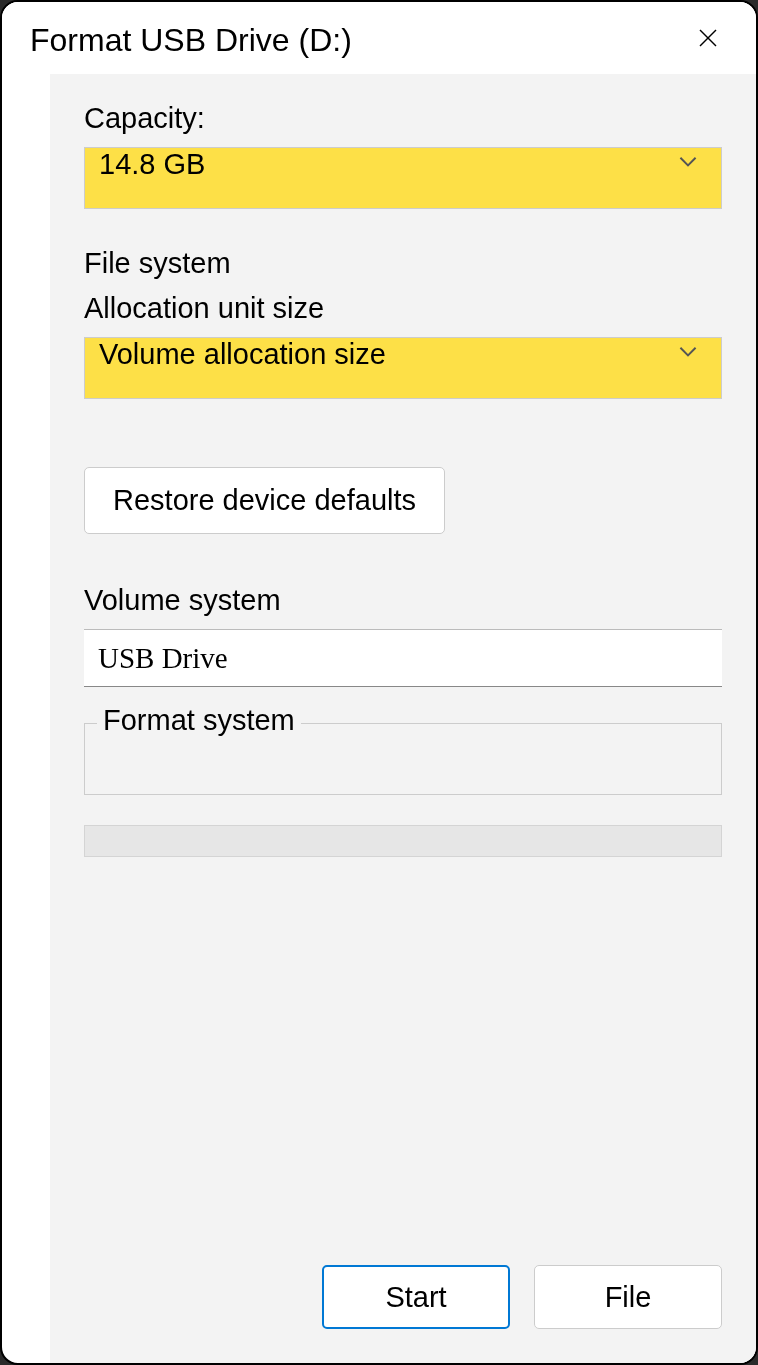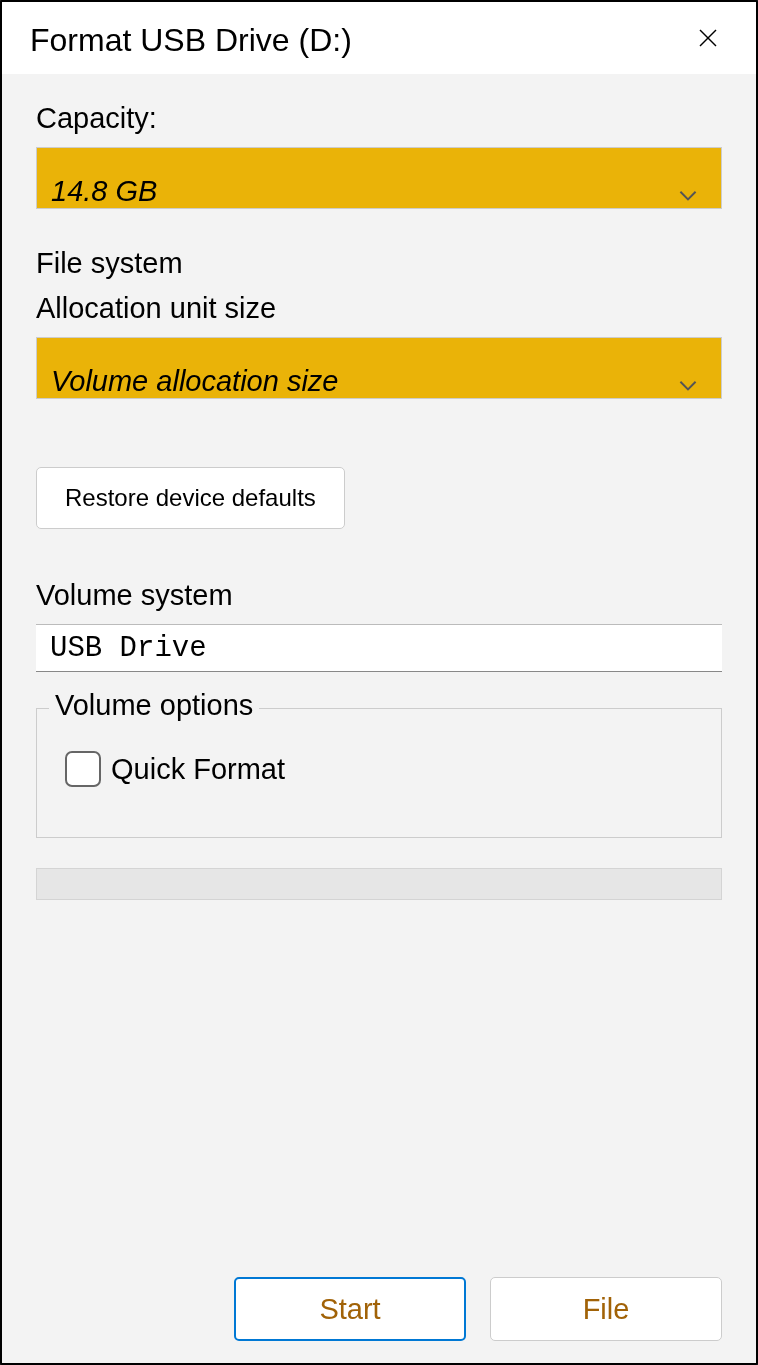--- a/index.html
+++ b/index.html
@@ -11,21 +11,21 @@
       font-family: "Segoe UI", Tahoma, Arial, sans-serif;
       background: #2a2a2a;
       width: 758px;
       height: 1365px;
       overflow: hidden;
     }
     .window {
       width: 758px;
       height: 1365px;
       background: #ffffff;
-      border-radius: 2px;
+      border-radius: 18px;
       border: 2px solid #000;
       display: flex;
       flex-direction: column;
       overflow: hidden;
     }
     .titlebar {
       background: #ffffff;
       display: flex;
       align-items: center;
       justify-content: space-between;
@@ -46,41 +46,41 @@
     }
     .close-btn svg {
       width: 24px;
       height: 24px;
       stroke: #000;
       stroke-width: 1.5;
     }
     .content {
       flex: 1;
       background: #f3f3f3;
-      padding: 28px 34px 22px 34px;
+      padding: 28px 34px 34px 34px;
       display: flex;
       flex-direction: column;
+      margin-left: 48px;
     }
     .field-label {
       font-size: 29px;
       color: #000;
       margin-bottom: 12px;
     }
     .dropdown {
       width: 100%;
       height: 62px;
-      background: #eab308;
+      background: #fde047;
       border: 1px solid #cccccc;
       display: flex;
-      align-items: flex-end;
+      align-items: flex-start;
       justify-content: space-between;
       padding: 0 20px 0 14px;
       margin-bottom: 38px;
       cursor: pointer;
-      font-style: italic;
     }
     .dropdown-value {
       font-size: 29px;
       color: #000;
     }
     .chevron-down {
       width: 26px;
       height: 26px;
     }
     .chevron-down svg {
@@ -88,39 +88,39 @@
       height: 26px;
       stroke: #555;
       stroke-width: 1.8;
       fill: none;
     }
     .restore-btn {
       background: #ffffff;
       border: 1px solid #cccccc;
       border-radius: 5px;
       padding: 16px 28px;
-      font-size: 24px;
+      font-size: 29px;
       color: #000;
       cursor: pointer;
       margin-top: 30px;
       margin-bottom: 50px;
       align-self: flex-start;
       font-family: inherit;
     }
     .text-input {
       width: 100%;
-      height: 48px;
+      height: 58px;
       background: #ffffff;
       border: none;
       border-top: 1px solid #bbb;
       border-bottom: 1px solid #888;
       padding: 0 14px;
       font-size: 29px;
       color: #000;
-      font-family: Liberation Mono, monospace;
+      font-family: Liberation Serif, serif;
       margin-bottom: 36px;
     }
     .fieldset {
       border: 1px solid #ccc;
       padding: 20px 20px 50px 20px;
       margin-bottom: 30px;
       position: relative;
     }
     .fieldset-legend {
       font-size: 29px;
@@ -160,27 +160,27 @@
     .spacer {
       flex: 1;
     }
     .button-row {
       display: flex;
       justify-content: flex-end;
       gap: 24px;
       margin-top: 48px;
     }
     .btn {
-      width: 232px;
+      width: 188px;
       height: 64px;
       background: #ffffff;
       border: 1px solid #cccccc;
       border-radius: 5px;
       font-size: 29px;
-      color: #a16207;
+      color: #000000;
       cursor: pointer;
       font-family: inherit;
       display: flex;
       align-items: center;
       justify-content: center;
     }
     .btn-primary {
       border: 2px solid #0078d4;
     }
   </style>
@@ -223,25 +223,21 @@
           </svg>
       </span>
     </div>
 
     <button class="restore-btn">Restore device defaults</button>
 
     <div class="field-label">Volume system</div>
     <input class="text-input" type="text" value="USB Drive" style="">
 
     <div class="fieldset">
-      <div class="fieldset-legend">Volume options</div>
-      <div class="checkbox-row">
-        <div class="checkbox"></div>
-        <span class="checkbox-label">Quick Format</span>
-      </div>
+      <div class="fieldset-legend">Format system</div>
     </div>
 
     <div class="progress-bar"></div>
 
     <div class="spacer"></div>
 
     <div class="button-row">
       <button class="btn btn-primary">Start</button>
       <button class="btn">File</button>
     </div>

